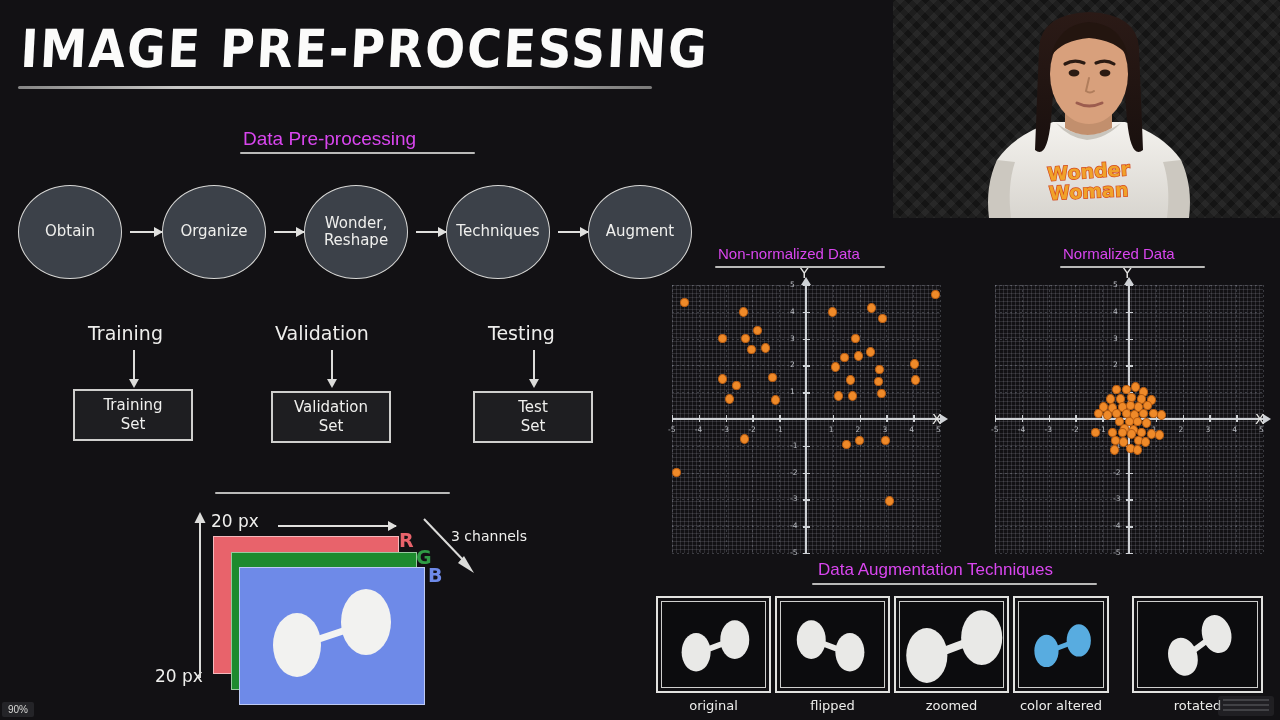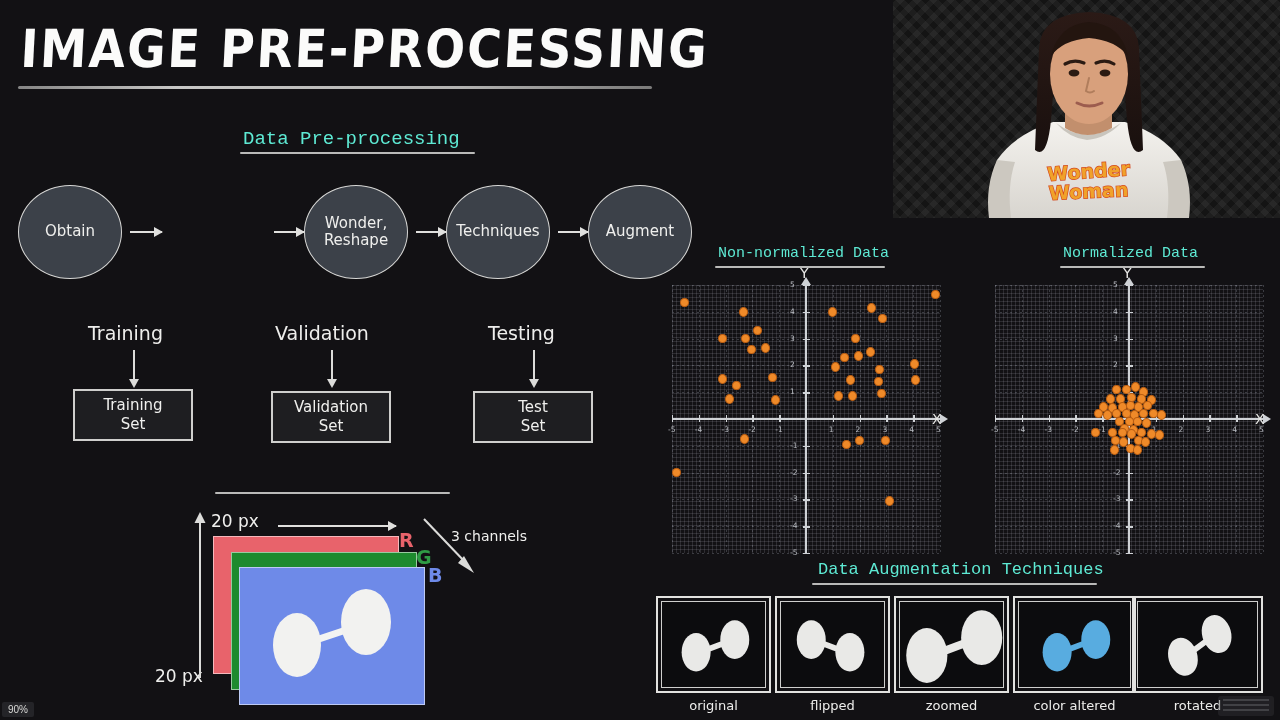--- a/index.html
+++ b/index.html
@@ -49,23 +49,23 @@
   }
   #main-title-rule {
     left: 18px; top: 86px; width: 634px; height: 3px;
     background: linear-gradient(90deg,#9a9a99,#e8e8e6 25%,#cfcfcd 70%,#8d8d8c);
   }
 
   
   .sec-title {
     position: absolute;
     font-size: 19px;
-    color: #5eead4;
+    color: #d946ef;
     white-space: nowrap;
-    font-family: Liberation Mono, monospace;
+    font-family: Liberation Sans, sans-serif;
   }
 
   
   .node {
     position: absolute;
     width: 104px; height: 94px;
     border-radius: 50%;
     background: #3c4149;
     border: 1.6px solid #d7d7d5;
     display: flex; align-items: center; justify-content: center;
@@ -268,20 +268,23 @@
   <div id="main-title-rule" class="underline-rule"></div>
 
   <div class="sec-title" style="left:243px; top:128px;">Data Pre-processing</div>
   <div class="underline-rule" style="left:240px; top:152px; width:235px;"></div>
 
   <div class="node" style="left:18px;  top:185px;">
     <span>Obtain</span>
   </div>
   <div class="arrow-h" style="left:130px; width:32px;"></div>
 
+  <div class="node" style="left:162px; top:185px;">
+    <span>Organize</span>
+  </div>
   <div class="arrow-h" style="left:274px; width:30px;"></div>
 
   <div class="node" style="left:304px; top:185px;">
     <div>
       <span>Wonder,</span>
       <span>Reshape</span>
     </div>
   </div>
   <div class="arrow-h" style="left:416px; width:30px;"></div>
 
@@ -598,21 +601,21 @@
         <div class="aug-frame-outer"></div>
         <div class="aug-frame-inner"><svg xmlns="http://www.w3.org/2000/svg" viewBox="0 0 104 88" width="100%" height="100%">
             <g transform="translate(52,44) scale(1.42) translate(-52,-44)">
       <line x1="38" y1="52" x2="70" y2="40" stroke="#e9e9e7" stroke-width="6" stroke-linecap="round"></line>
       <ellipse cx="34" cy="52" rx="15" ry="20" fill="#e9e9e7"></ellipse>
       <ellipse cx="74" cy="39" rx="15" ry="20" fill="#e9e9e7"></ellipse>
             </g>
           </svg></div>
         <div class="aug-caption">zoomed</div>
       </div>
-      <div class="aug-card" style="left: 1013px; top: 596px; width: 123px; height: 97px;">
+      <div class="aug-card" style="left: 1013px; top: 596px; width: 96px; height: 97px;">
         <div class="aug-frame-outer"></div>
         <div class="aug-frame-inner"><svg xmlns="http://www.w3.org/2000/svg" viewBox="0 0 104 88" width="100%" height="100%">
             <line x1="38" y1="52" x2="70" y2="40" stroke="#58ace0" stroke-width="6" stroke-linecap="round"></line>
       <ellipse cx="34" cy="52" rx="15" ry="20" fill="#58ace0"></ellipse>
       <ellipse cx="74" cy="39" rx="15" ry="20" fill="#58ace0"></ellipse>
           </svg></div>
         <div class="aug-caption">color altered</div>
       </div>
       <div class="aug-card" style="left: 1132px; top: 596px; width: 131px; height: 97px;">
         <div class="aug-frame-outer"></div>

